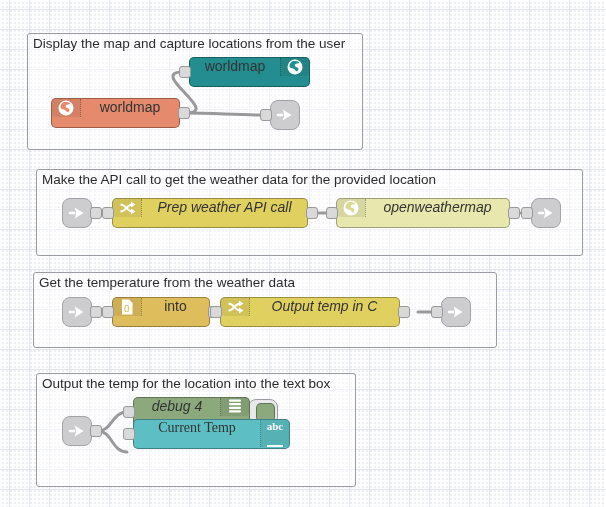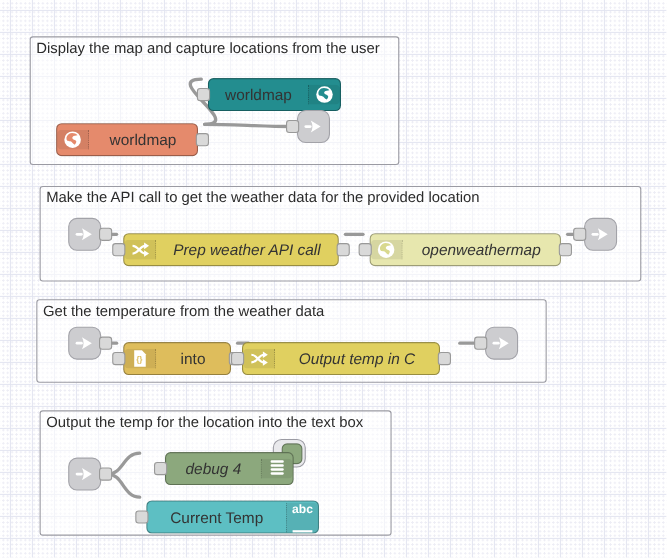--- a/index.html
+++ b/index.html
@@ -19,22 +19,22 @@
     background:rgba(255,255,255,0.55);z-index:0;box-sizing:border-box;
   }
   .group-label{
     position:absolute;top:2px;left:5px;font-size:13.5px;color:#2b2b2b;
     white-space:nowrap;
   }
   #wires{position:absolute;left:0;top:0;z-index:1;}
   #wires path{stroke:#999999;stroke-width:3;fill:none;stroke-linecap:round;}
   .node{
     position:absolute;height:30px;border:1px solid rgba(0,0,0,0.32);
-    border-radius:5px;display:flex;align-items:center;z-index:2;
-    box-sizing:border-box;background:var(--c);margin-top:14px;
+    border-radius:5px;display:flex;align-items:flex-start;z-index:2;
+    box-sizing:border-box;background:var(--c);
   }
   .node .label{
     flex:1;display:flex;align-items:center;justify-content:center;
     font-size:14px;color:#333;white-space:nowrap;padding:0 8px;
   }
   .node .label.it{font-style:italic;}
   .icon-region{
     width:28px;display:flex;align-items:center;justify-content:center;
     background:rgba(0,0,0,0.07);flex:0 0 28px;
   }
@@ -234,36 +234,36 @@
         <path fill="#fff" d="M6.5,3.5 L15.5,9 L6.5,14.5 Q9.5,9 6.5,3.5 z"></path>
       </svg>
     </span>
     <span class="port out"></span>
   </div>
 
   <div class="toggle-outer" style="left:248px;top:399px;">
     <div class="toggle-inner"></div>
   </div>
 
-  <div class="node" style="--c:#8CA87D;left:150px;top:397px;width:117px;">
+  <div class="node" style="--c:#8CA87D;left:133px;top:397px;width:117px;">
     <span class="port in"></span>
     <div class="label it">debug 4</div>
     <div class="icon-region right">
       <svg class="nicon" width="18" height="18" viewBox="0 0 18 18">
         <g fill="#fff">
           <rect x="3" y="1.5" width="12" height="2.2" rx="1"></rect>
           <rect x="3" y="5.1" width="12" height="2.2" rx="1"></rect>
           <rect x="3" y="8.7" width="12" height="2.2" rx="1"></rect>
           <rect x="3" y="12.3" width="12" height="2.2" rx="1"></rect>
         </g>
       </svg>
     </div>
   </div>
 
-  <div class="node" style="--c:#5DBFC3;left:133px;top:441px;width:157px;">
+  <div class="node" style="--c:#5DBFC3;left:133px;top:419px;width:157px;font-family:Liberation Serif, serif;">
     <span class="port in"></span>
     <div class="label">Current Temp</div>
     <div class="icon-region right">
       <span class="abc-glyph">abc</span>
     </div>
   </div>
 
 </div>
 
 </body></html>

